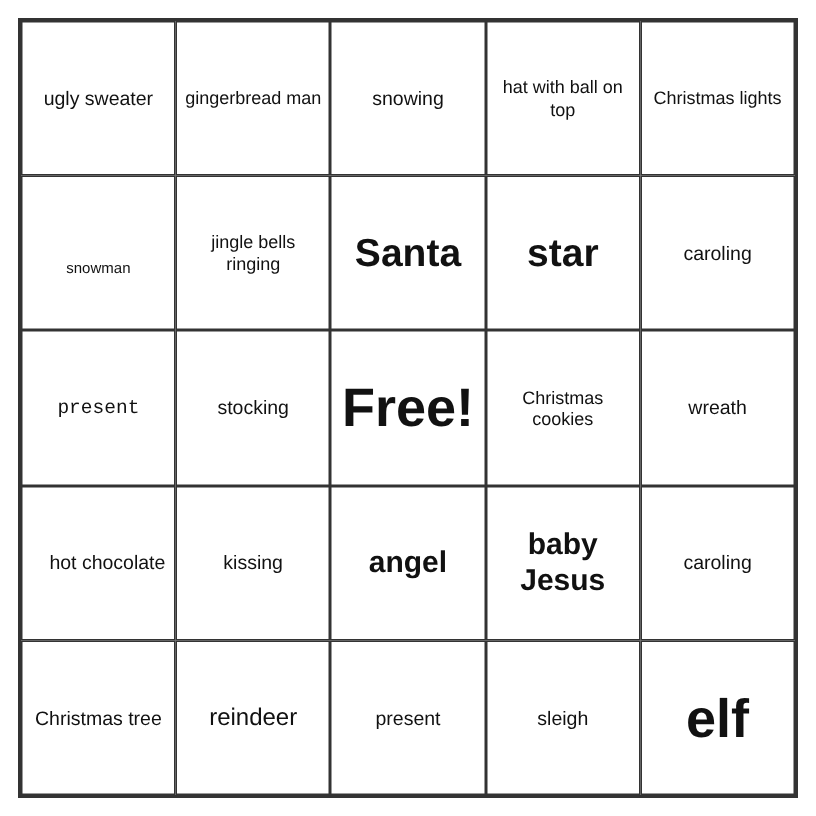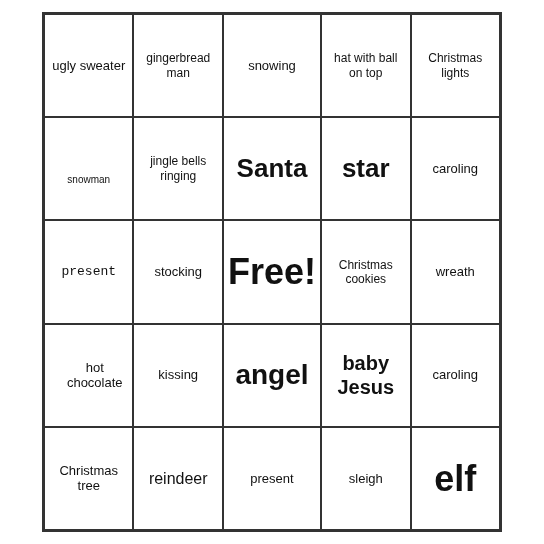--- a/index.html
+++ b/index.html
@@ -13,21 +13,21 @@
       height: 544px;
       display: flex;
       align-items: center;
       justify-content: center;
       background: #fff;
       font-family: Arial, sans-serif;
     }
 
     .bingo-board {
       border: 2px solid #333;
-      width: 460px;
+      width: 520px;
       height: 520px;
       display: grid;
       grid-template-columns: repeat(5, 1fr);
       grid-template-rows: repeat(5, 1fr);
     }
 
     .cell {
       border: 1.5px solid #333;
       display: flex;
       align-items: center;
@@ -91,21 +91,21 @@
     <div class="cell">
       <span class="cell-text" style="font-size: 13px;">wreath</span>
     </div>
     <div class="cell">
       <span class="cell-text" style="font-size: 13px; margin-left: 12px;">hot chocolate</span>
     </div>
     <div class="cell">
       <span class="cell-text" style="font-size: 13px;">kissing</span>
     </div>
     <div class="cell">
-      <span class="cell-text" style="font-size: 28px; font-weight: bold;">angel</span>
+      <span class="cell-text" style="font-size: 20px; font-weight: bold;">angel</span>
     </div>
     <div class="cell">
       <span class="cell-text" style="font-size: 20px; font-weight: bold;">baby Jesus</span>
     </div>
     <div class="cell">
       <span class="cell-text" style="font-size: 13px;">caroling</span>
     </div>
     <div class="cell">
       <span class="cell-text" style="font-size: 13px;">Christmas tree</span>
     </div>

